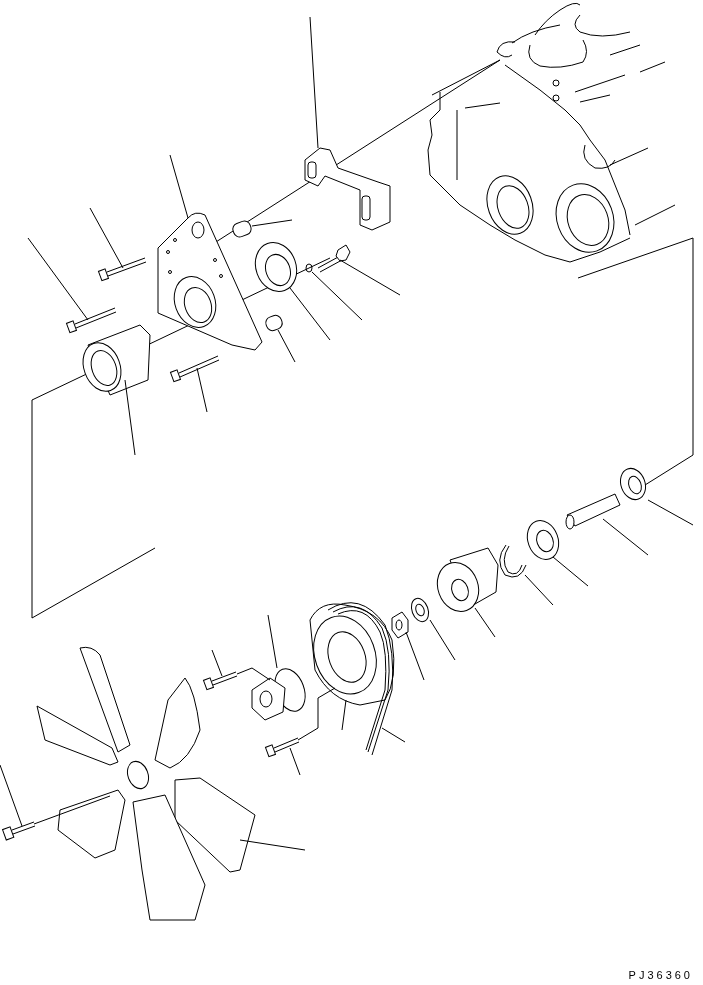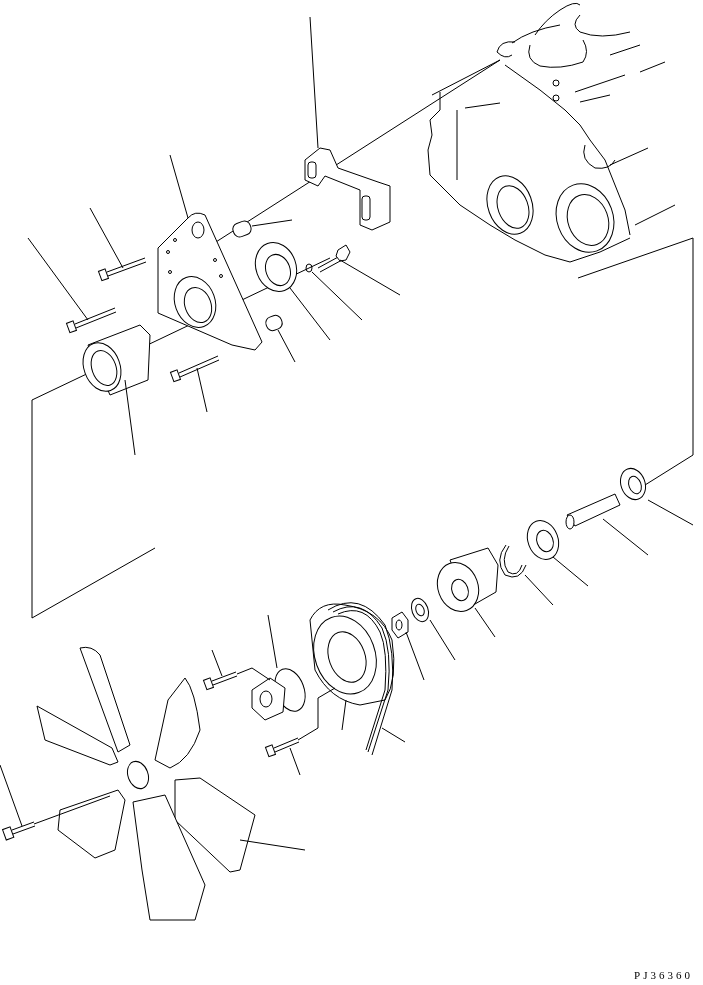--- a/index.html
+++ b/index.html
@@ -1,20 +1,20 @@
 <!DOCTYPE html>
 <html><head>
 <meta charset="utf-8">
 <style>
   html,body{margin:0;padding:0;background:#ffffff;}
   #canvas{position:relative;width:703px;height:985px;background:#ffffff;overflow:hidden;}
   svg{position:absolute;left:0;top:0;}
   .ln{stroke:#000;stroke-width:1;fill:none;}
   .lf{stroke:#000;stroke-width:1;fill:#fff;}
-  #code{position:absolute;right:10px;bottom:4px;font-family:Liberation Serif, serif;font-size:11px;letter-spacing:3px;color:#000;}
+  #code{position:absolute;right:10px;bottom:4px;font-family:Liberation Sans, sans-serif;font-size:11px;letter-spacing:3px;color:#000;}
 </style>
 </head>
 <body>
 
 <div id="canvas">
 <svg width="703" height="985" viewBox="0 0 703 985">
 
   <g>
     <path class="ln" d="M535,35 Q545,20 560,10 Q575,0 580,5"></path>
     <path class="ln" d="M580,15 Q570,25 580,32 Q600,40 630,32"></path>

